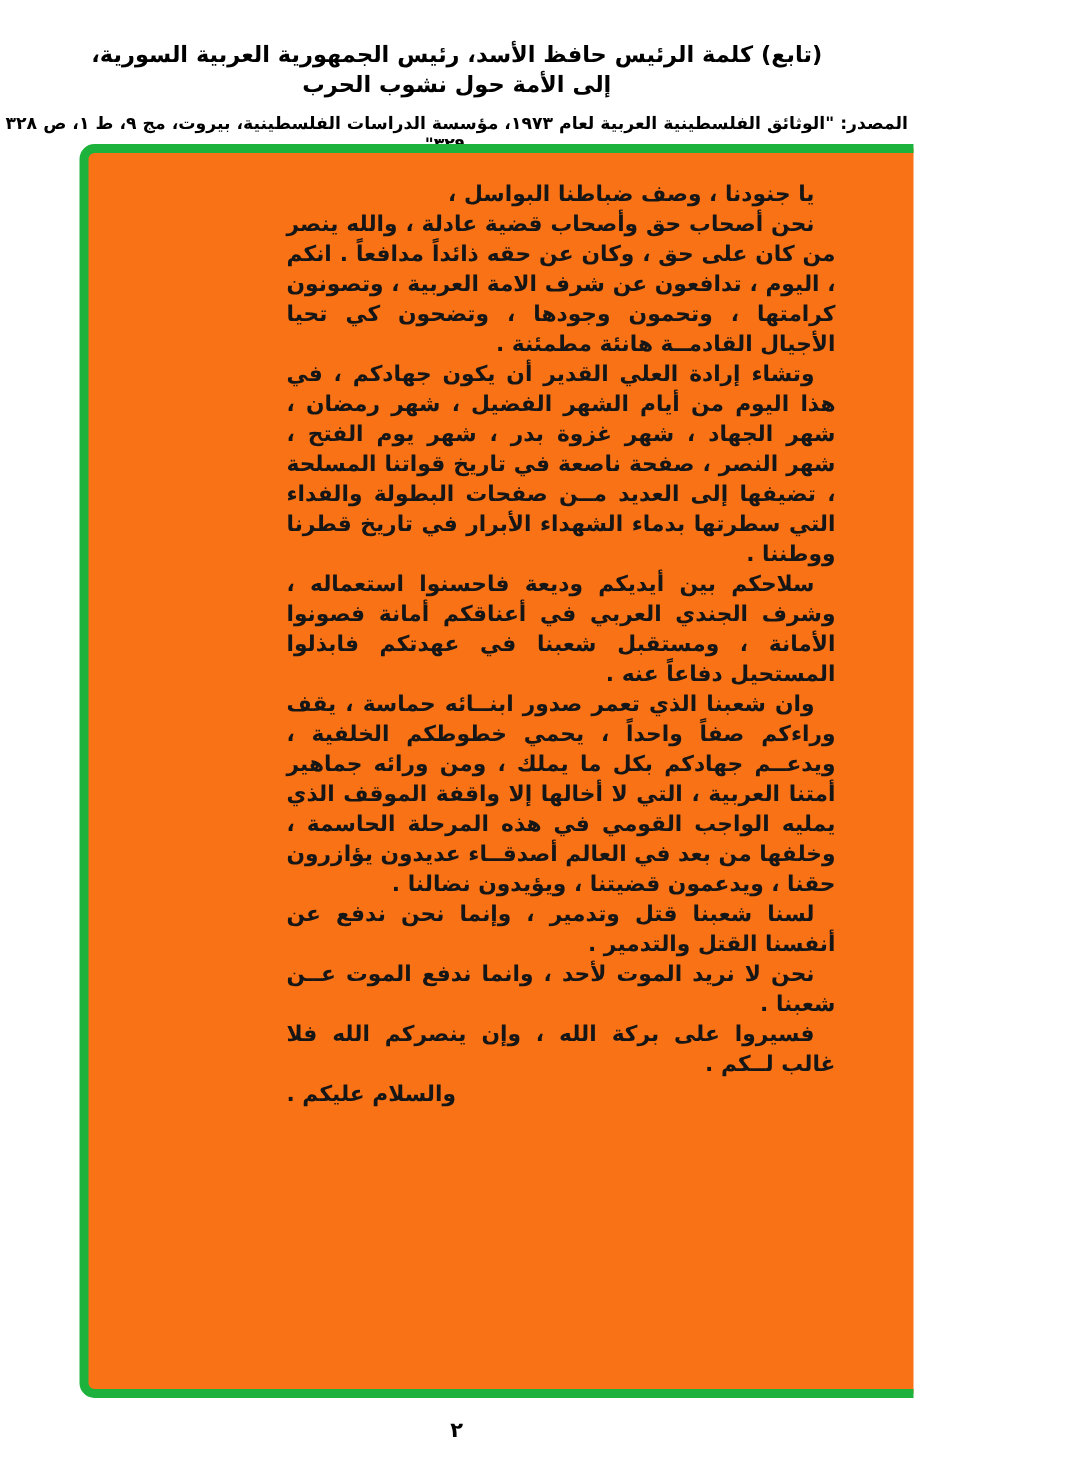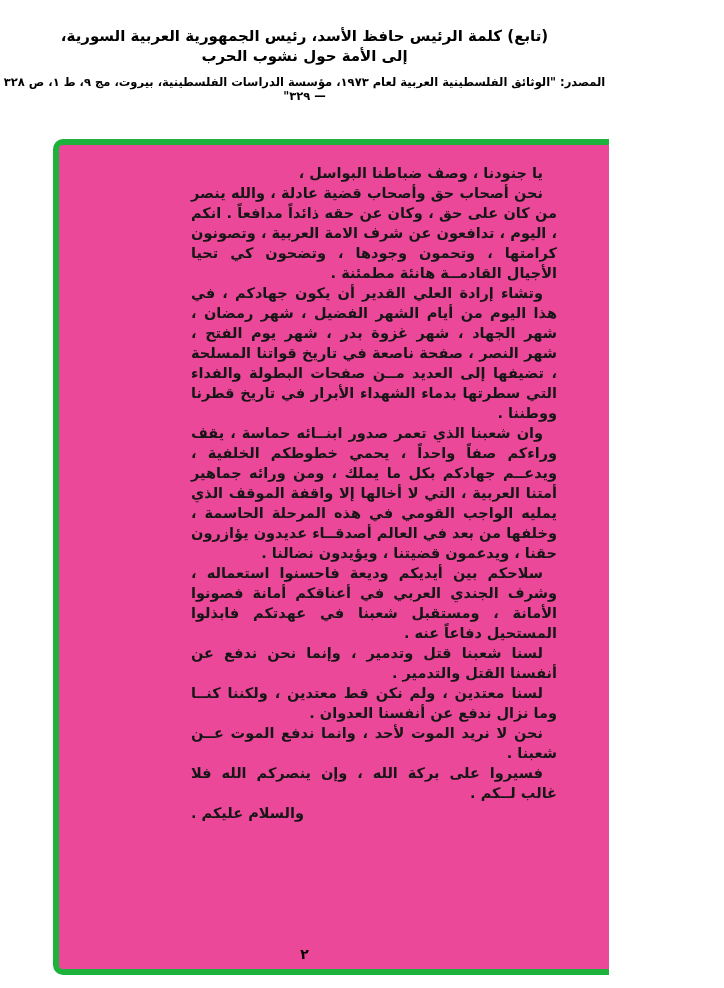--- a/index.html
+++ b/index.html
@@ -34,22 +34,21 @@
   }
   .frame {
     position: absolute;
     left: 53px;
     top: 96px;
     width: 622px;
     height: 836px;
     box-sizing: border-box;
     border: 6px solid #a16207;
     border-radius: 10px;
-    background: #ec4899;
-    margin-top: 43px;
+    background: #f97316;
   }
   .doc-body {
     position: absolute;
     top: 18px;
     right: 112px;
     width: 366px;
     direction: rtl;
     text-align: justify;
     font-size: 14.5px;
     font-weight: bold;
@@ -87,24 +86,23 @@
     <div class="header-title">(تابع) كلمة الرئيس حافظ الأسد، رئيس الجمهورية العربية السورية، إلى الأمة حول نشوب الحرب</div>
     <div class="header-source">المصدر: "الوثائق الفلسطينية العربية لعام ١٩٧٣، مؤسسة الدراسات الفلسطينية، بيروت، مج ٩، ط ١، ص ٣٢٨ — ٣٢٩"</div>
   </div>
 
   <div class="frame" style="border-color: rgb(28, 178, 59);">
     <div class="doc-body" style="color: rgb(22, 22, 22);">
       <div id="paragraphs-container">
           <p>يا جنودنا ، وصف ضباطنا البواسل ،</p>
           <p>نحن أصحاب حق وأصحاب قضية عادلة ، والله ينصر من كان على حق ، وكان عن حقه ذائداً مدافعاً . انكم ، اليوم ، تدافعون عن شرف الامة العربية ، وتصونون كرامتها ، وتحمون وجودها ، وتضحون كي تحيا الأجيال القادمــة هانئة مطمئنة .</p>
           <p>وتشاء إرادة العلي القدير أن يكون جهادكم ، في هذا اليوم من أيام الشهر الفضيل ، شهر رمضان ، شهر الجهاد ، شهر غزوة بدر ، شهر يوم الفتح ، شهر النصر ، صفحة ناصعة في تاريخ قواتنا المسلحة ، تضيفها إلى العديد مــن صفحات البطولة والفداء التي سطرتها بدماء الشهداء الأبرار في تاريخ قطرنا ووطننا .</p>
+          <p>سلاحكم بين أيديكم وديعة فاحسنوا استعماله ، وشرف الجندي العربي في أعناقكم أمانة فصونوا الأمانة ، ومستقبل شعبنا في عهدتكم فابذلوا المستحيل دفاعاً عنه .</p>
           <p>وان شعبنا الذي تعمر صدور ابنــائه حماسة ، يقف وراءكم صفاً واحداً ، يحمي خطوطكم الخلفية ، ويدعــم جهادكم بكل ما يملك ، ومن ورائه جماهير أمتنا العربية ، التي لا أخالها إلا واقفة الموقف الذي يمليه الواجب القومي في هذه المرحلة الحاسمة ، وخلفها من بعد في العالم أصدقــاء عديدون يؤازرون حقنا ، ويدعمون قضيتنا ، ويؤيدون نضالنا .</p>
-          <p>سلاحكم بين أيديكم وديعة فاحسنوا استعماله ، وشرف الجندي العربي في أعناقكم أمانة فصونوا الأمانة ، ومستقبل شعبنا في عهدتكم فابذلوا المستحيل دفاعاً عنه .</p>
           <p>لسنا شعبنا قتل وتدمير ، وإنما نحن ندفع عن أنفسنا القتل والتدمير .</p>
-          <p>لسنا معتدين ، ولم نكن قط معتدين ، ولكننا كنــا وما نزال ندفع عن أنفسنا العدوان .</p>
           <p>نحن لا نريد الموت لأحد ، وانما ندفع الموت عــن شعبنا .</p>
           <p>فسيروا على بركة الله ، وإن ينصركم الله فلا غالب لــكم .</p>
           <p class="closing">والسلام عليكم .</p>
         </div>
 
     </div>
   </div>
 
   <div class="page-number">٢</div>
 

